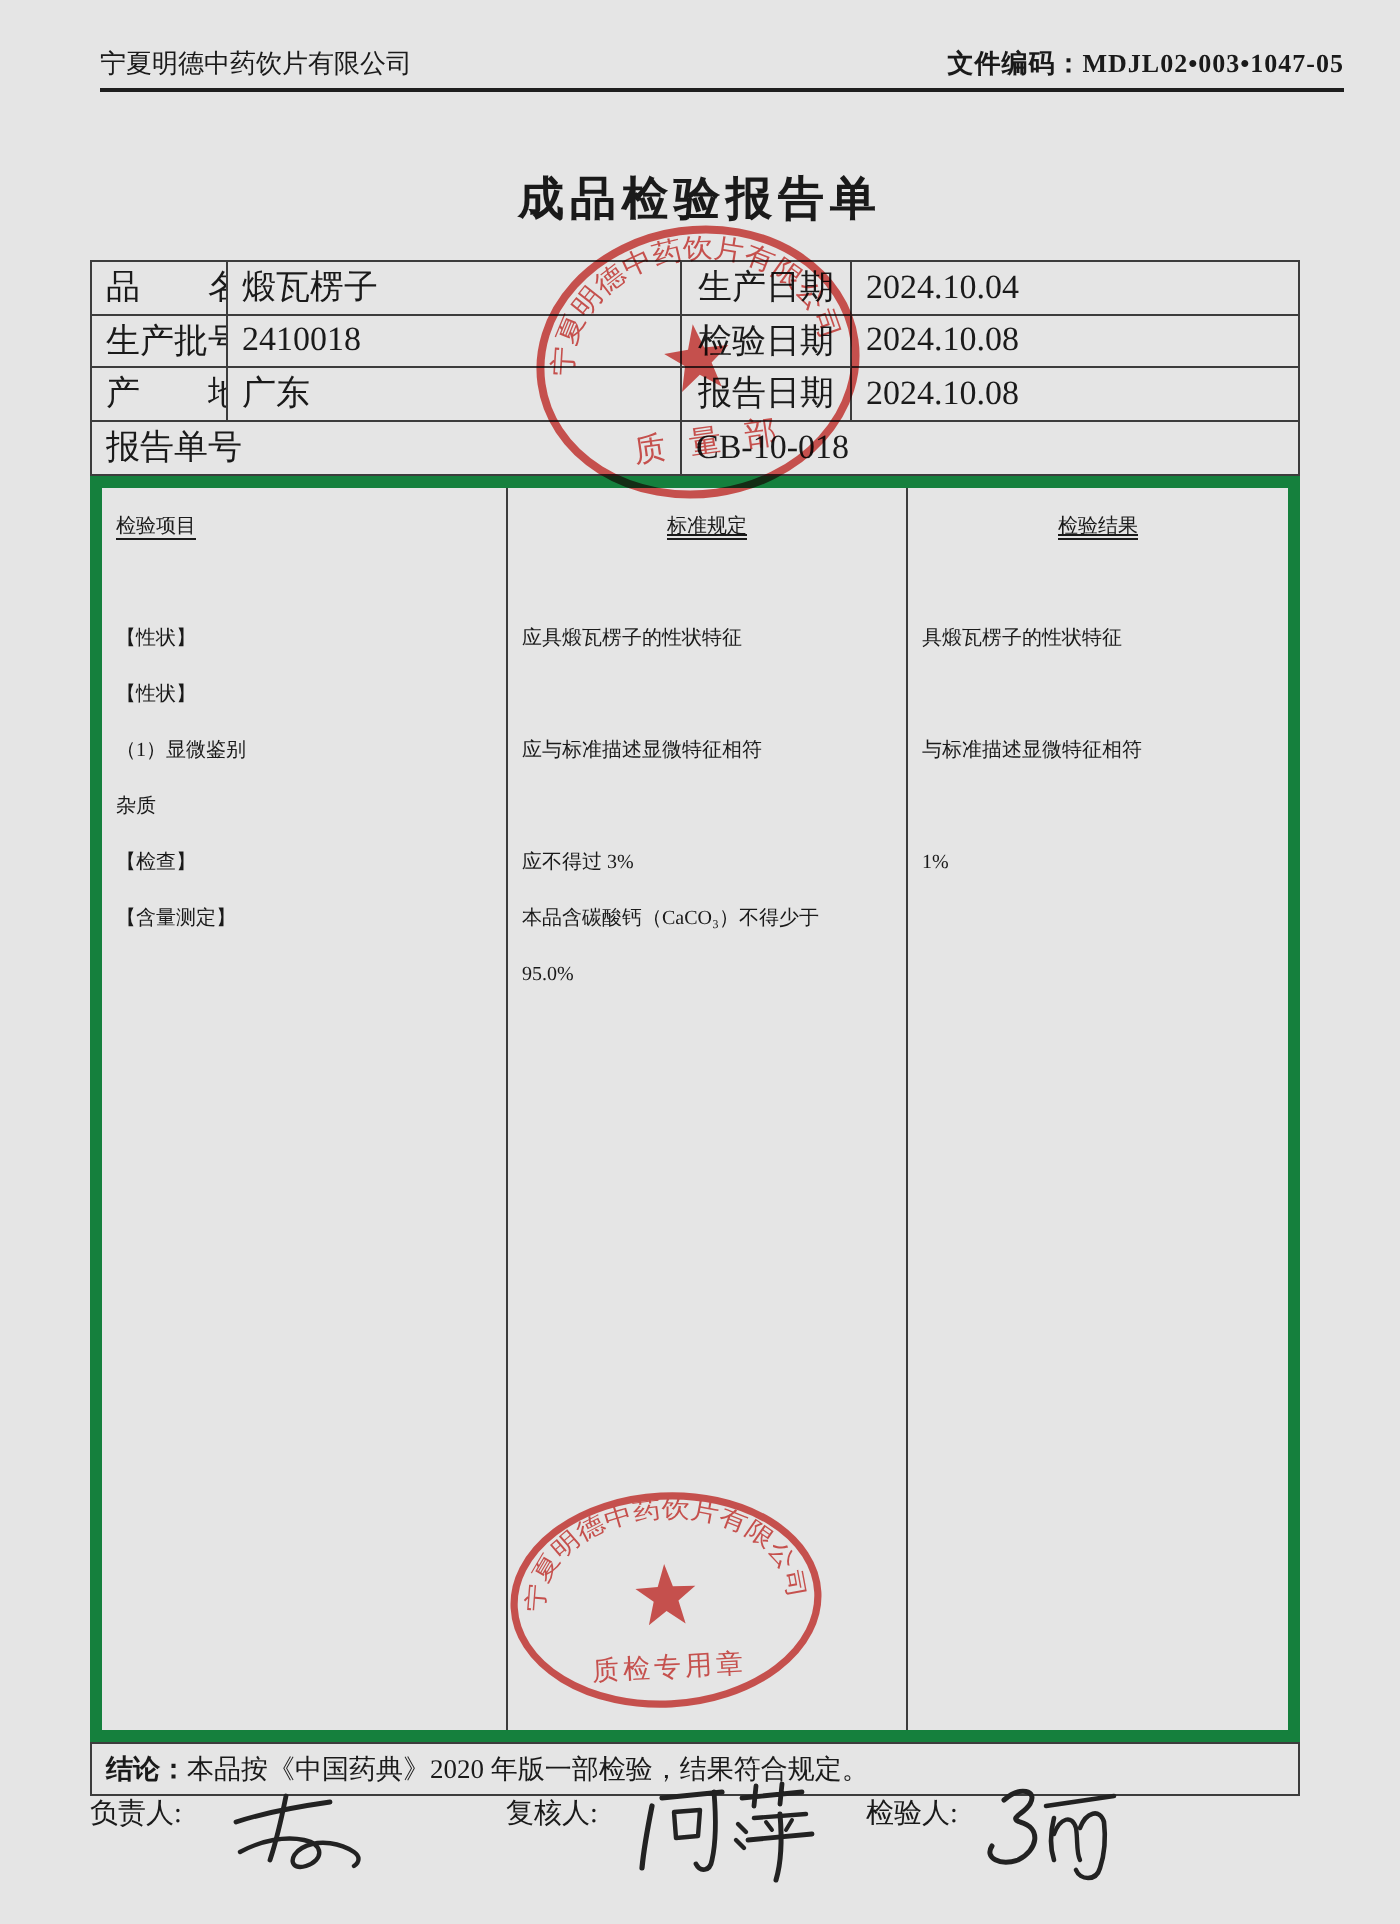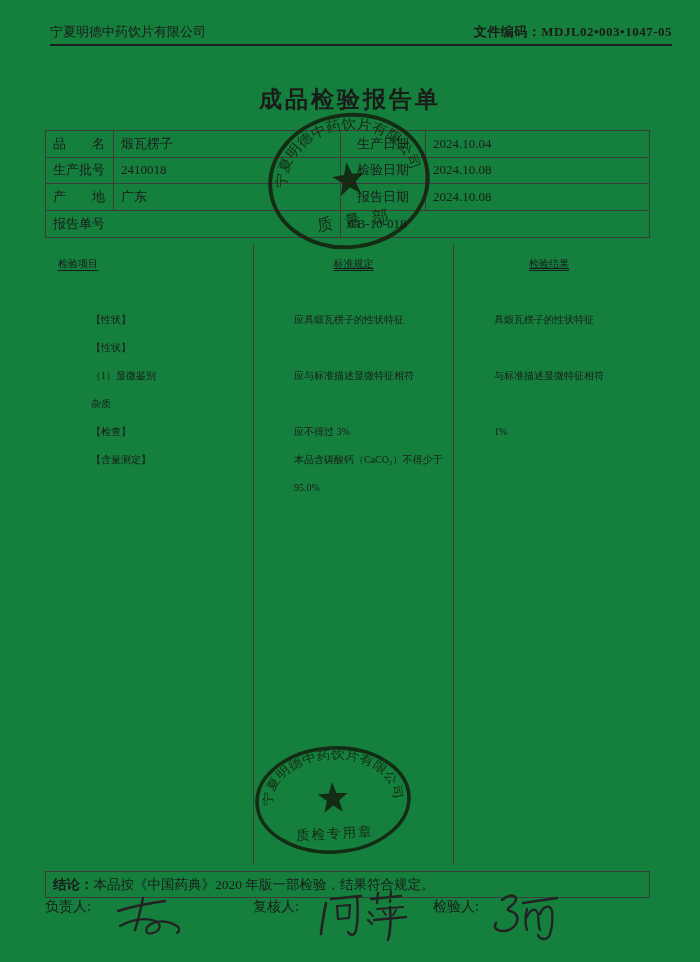--- a/index.html
+++ b/index.html
@@ -2,21 +2,21 @@
 <html><head>
 <meta charset="utf-8">
 <style>
   * { margin:0; padding:0; box-sizing:border-box; }
   html,body { background:#ffffff; }
   body {
     width:700px; height:962px; position:relative; overflow:hidden;
     font-family:"Liberation Serif","DejaVu Serif",serif;
     color:#1a1a1a;
   }
-  .page { position:absolute; inset:0; background:#15803d; }
+  .page { position:absolute; inset:0; background:#e5e5e5; }
 
   
   .doc-header {
     position:absolute; left:50px; right:28px; top:24px; height:22px;
     border-bottom:2px solid #1f1f1f;
     display:flex; justify-content:space-between; align-items:flex-end;
     padding-bottom:3px; font-size:13px;
   }
   .doc-header .code { font-weight:bold; letter-spacing:.5px; }
 
@@ -26,21 +26,21 @@
     font-size:23px; font-weight:bold; letter-spacing:3px;
   }
 
   
   .info-table {
     position:absolute; left:45px; top:130px; width:605px; height:108px;
     border:1px solid #3c3c3c;
     display:grid;
     grid-template-columns:68px 227px 85px 1fr;
     grid-template-rows:repeat(4,1fr);
-    font-size:13px;
+    font-size:17px;
   }
   .info-table .cell {
     display:flex; align-items:center; padding:0 7px;
     border-right:1px solid #3c3c3c; border-bottom:1px solid #3c3c3c;
     white-space:nowrap; overflow:hidden;
   }
   .info-table .cell.center { justify-content:center; padding:0 4px; }
   .info-table .cell.last-col { border-right:none; }
   .info-table .cell.last-row { border-bottom:none; }
   .info-table .cell.span2 { grid-column:1 / 3; }
@@ -54,21 +54,21 @@
     font-size:10px;
   }
   .main-col { overflow:hidden; }
   .main-col.mid { border-left:1px solid #3c3c3c; border-right:1px solid #3c3c3c; }
   .mhead {
     height:62px; padding-top:12px; line-height:16px;
   }
   .mhead span { text-decoration:underline; text-underline-offset:3px; }
   .mhead.left { padding-left:7px; }
   .mhead.center { text-align:center;text-decoration:underline; }
-  .mrow { height:28px; line-height:28px; padding-left:7px; white-space:nowrap;margin-left:33px; }
+  .mrow { height:28px; line-height:28px; padding-left:7px; white-space:nowrap; }
 
   
   .conclusion {
     position:absolute; left:45px; top:871px; width:605px; height:27px;
     border:1px solid #3c3c3c; line-height:25px; padding-left:7px;
     font-size:13.5px; white-space:nowrap;
   }
   .conclusion .lab { font-weight:bold; }
 
   

